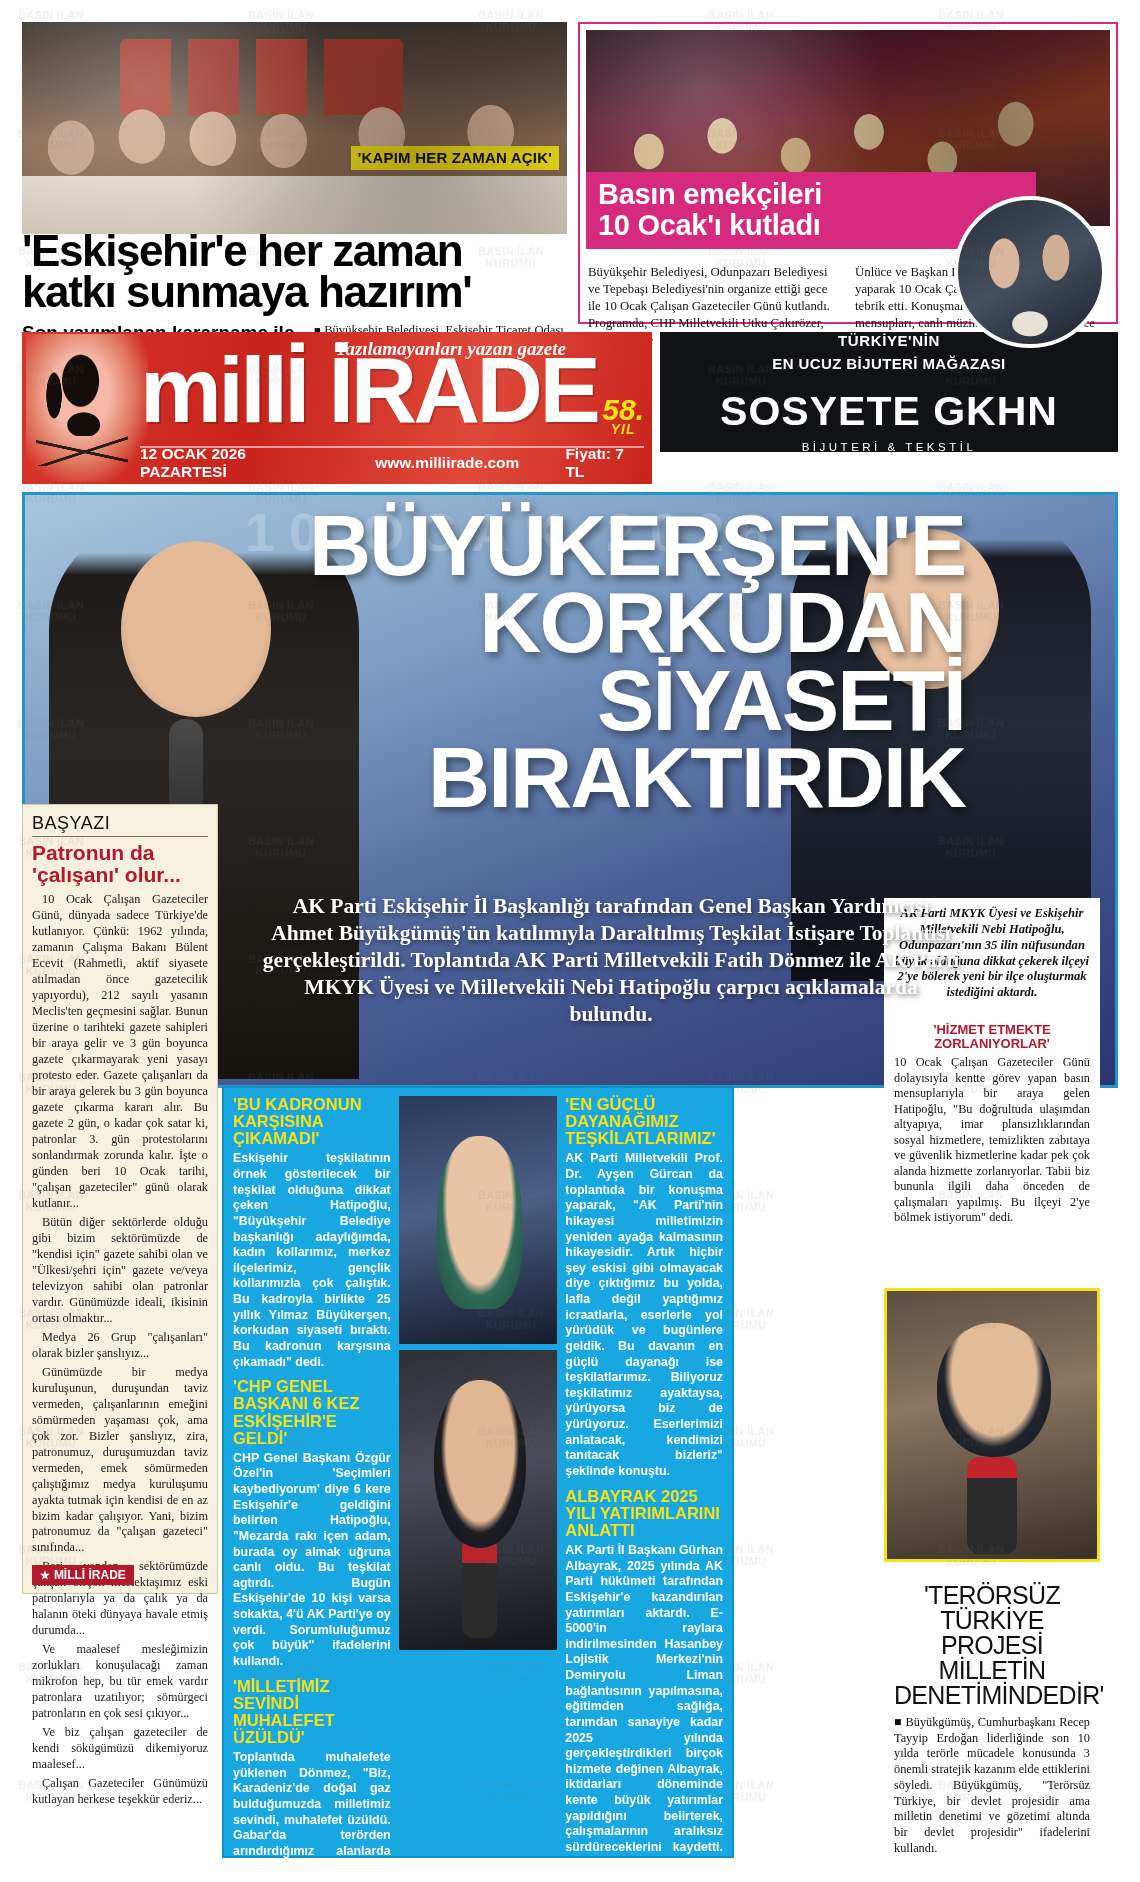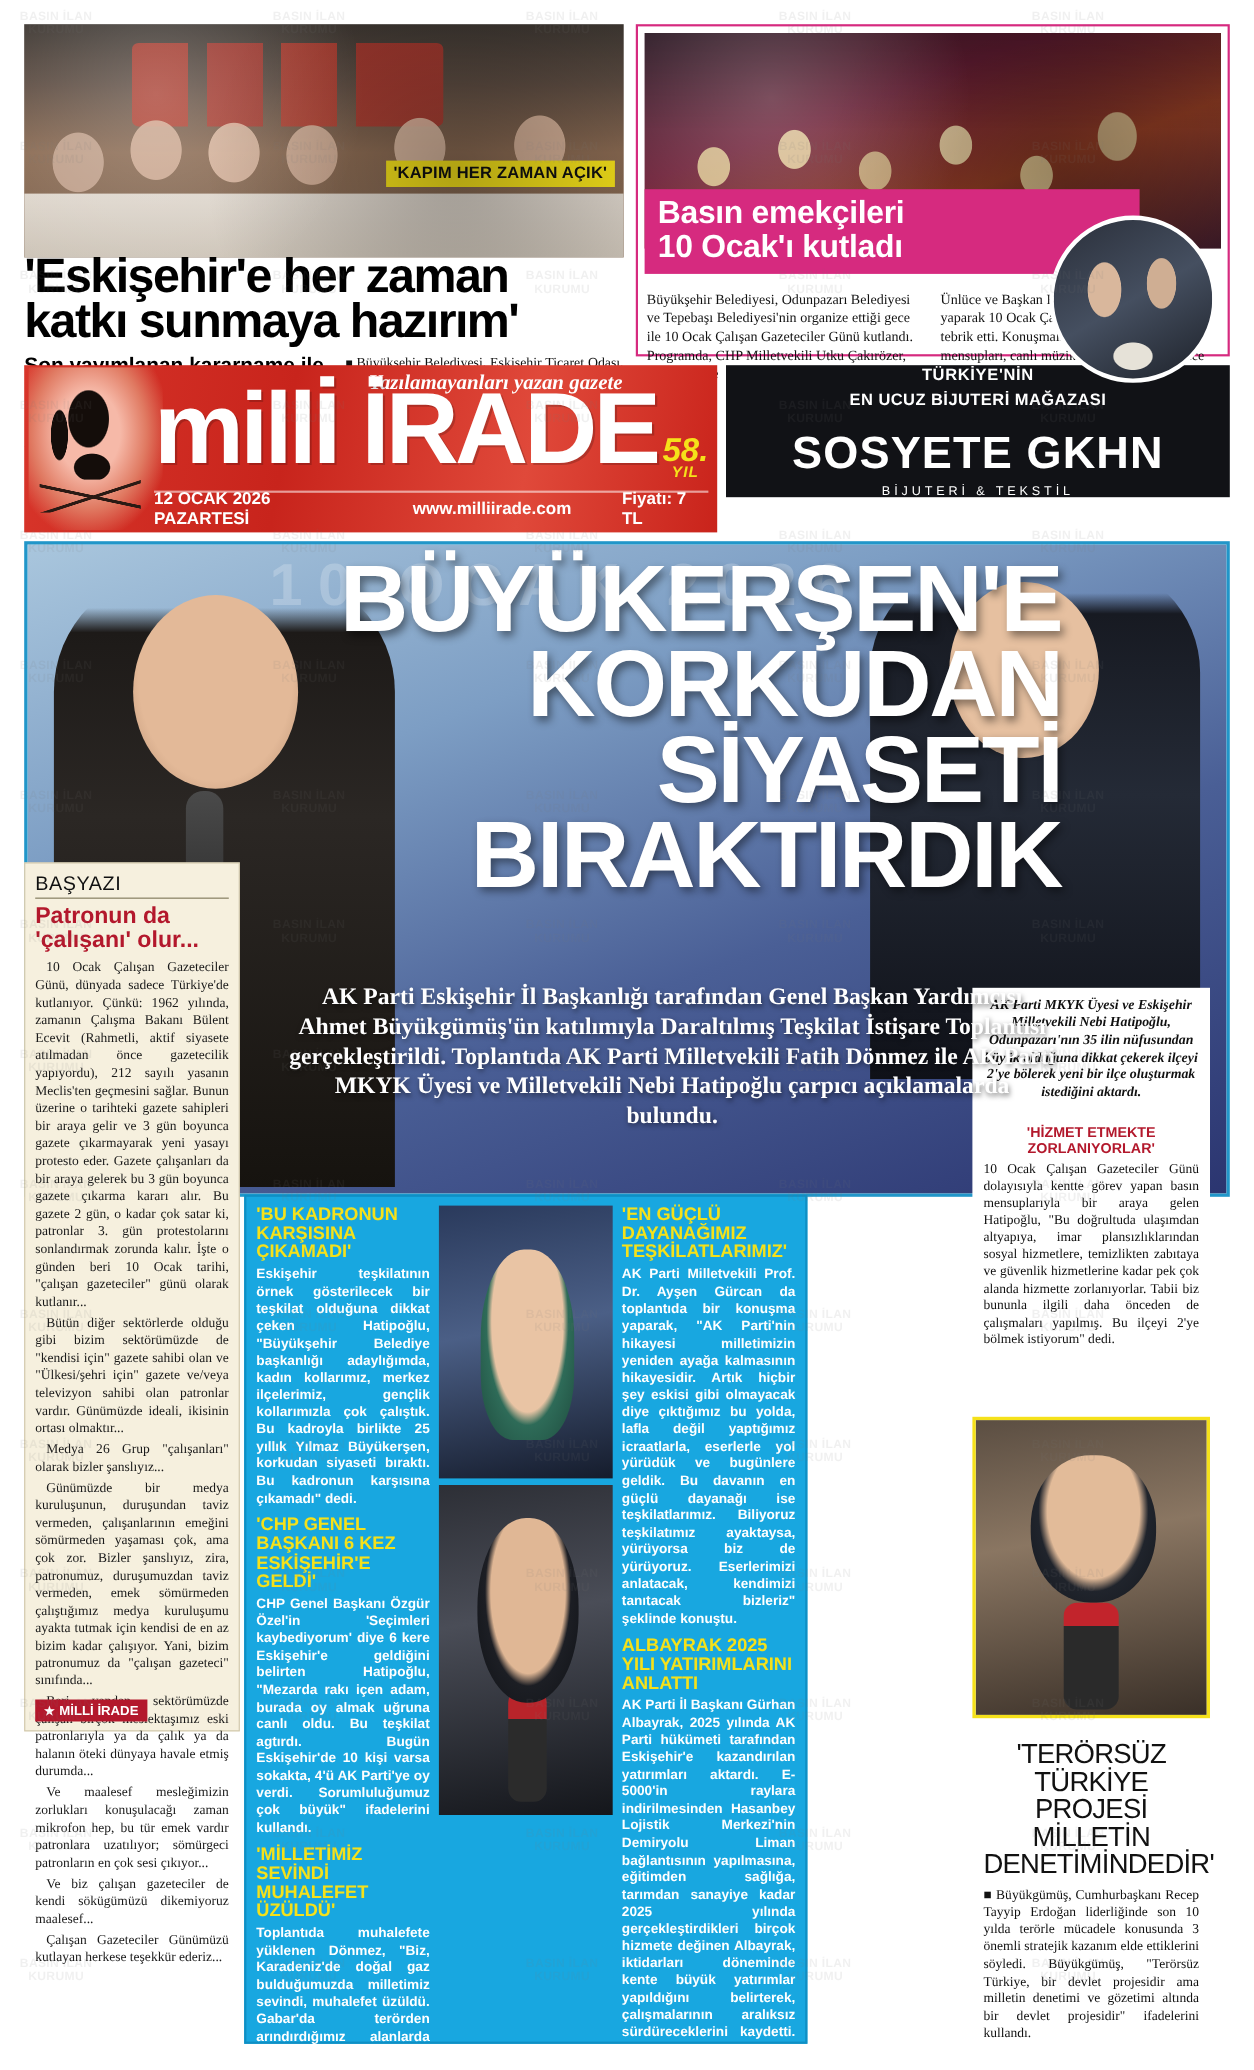--- a/index.html
+++ b/index.html
@@ -234,21 +234,21 @@
   .hero-lead {
     position: absolute; left: 236px; top: 398px; width: 700px;
     color: #fff; text-align: center; font-weight: 700;
     font-family: "Liberation Serif", serif;
     font-size: 21.5px; line-height: 1.26; z-index: 6;
     text-shadow: 1px 2px 5px rgba(0,0,0,.5);
   }
 
   
   .basyazi {
-    position: absolute; left: 22px; top: 784px; width: 196px; height: 790px;
+    position: absolute; left: 22px; top: 804px; width: 196px; height: 790px;
     background: #f6f0de; border: 1px solid #cfc5a8;
     padding: 8px 9px 10px 9px; z-index: 9;
   }
   .by-kicker {
     font-size: 18px; letter-spacing: .5px; color: #111; font-weight: 400;
     border-bottom: 1px solid #7c7456; padding-bottom: 2px; margin-bottom: 5px;
     font-family: "Liberation Sans", sans-serif;
   }
   .by-title {
     color: #b3182c; font-weight: 900; font-size: 21px; line-height: 1.05;

